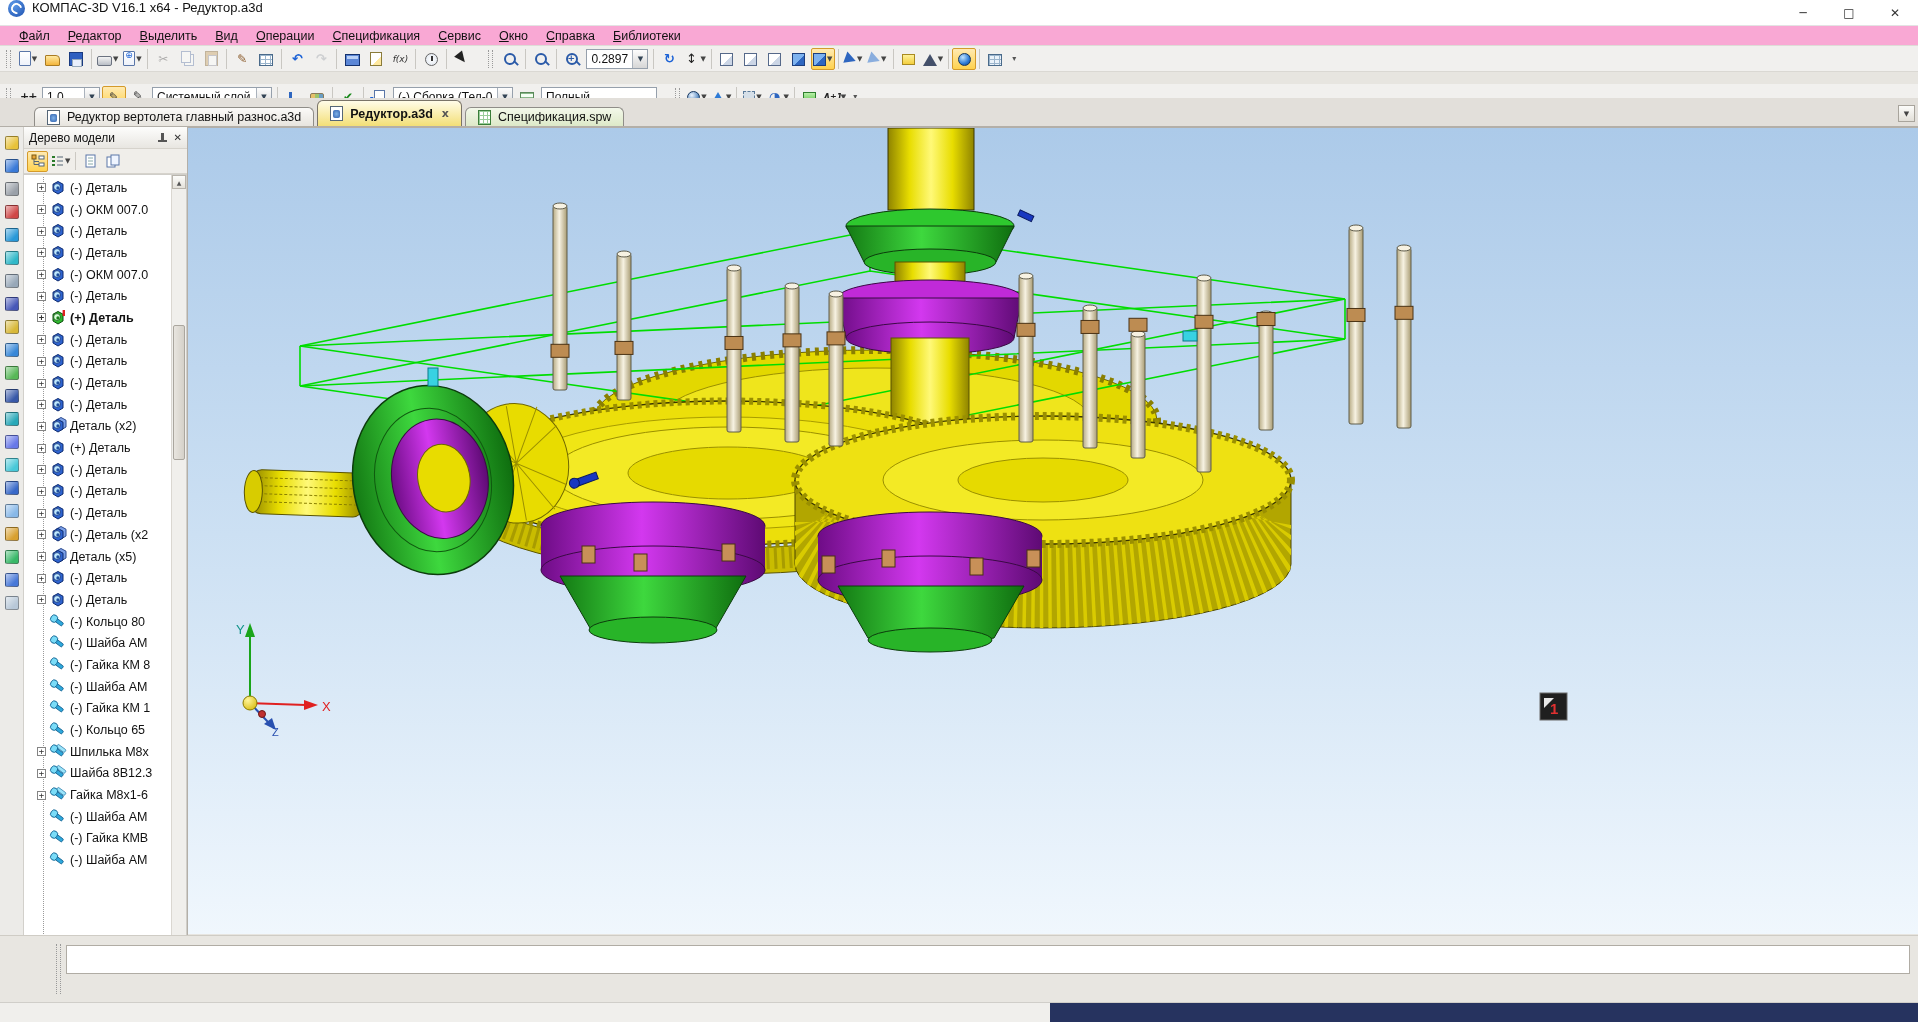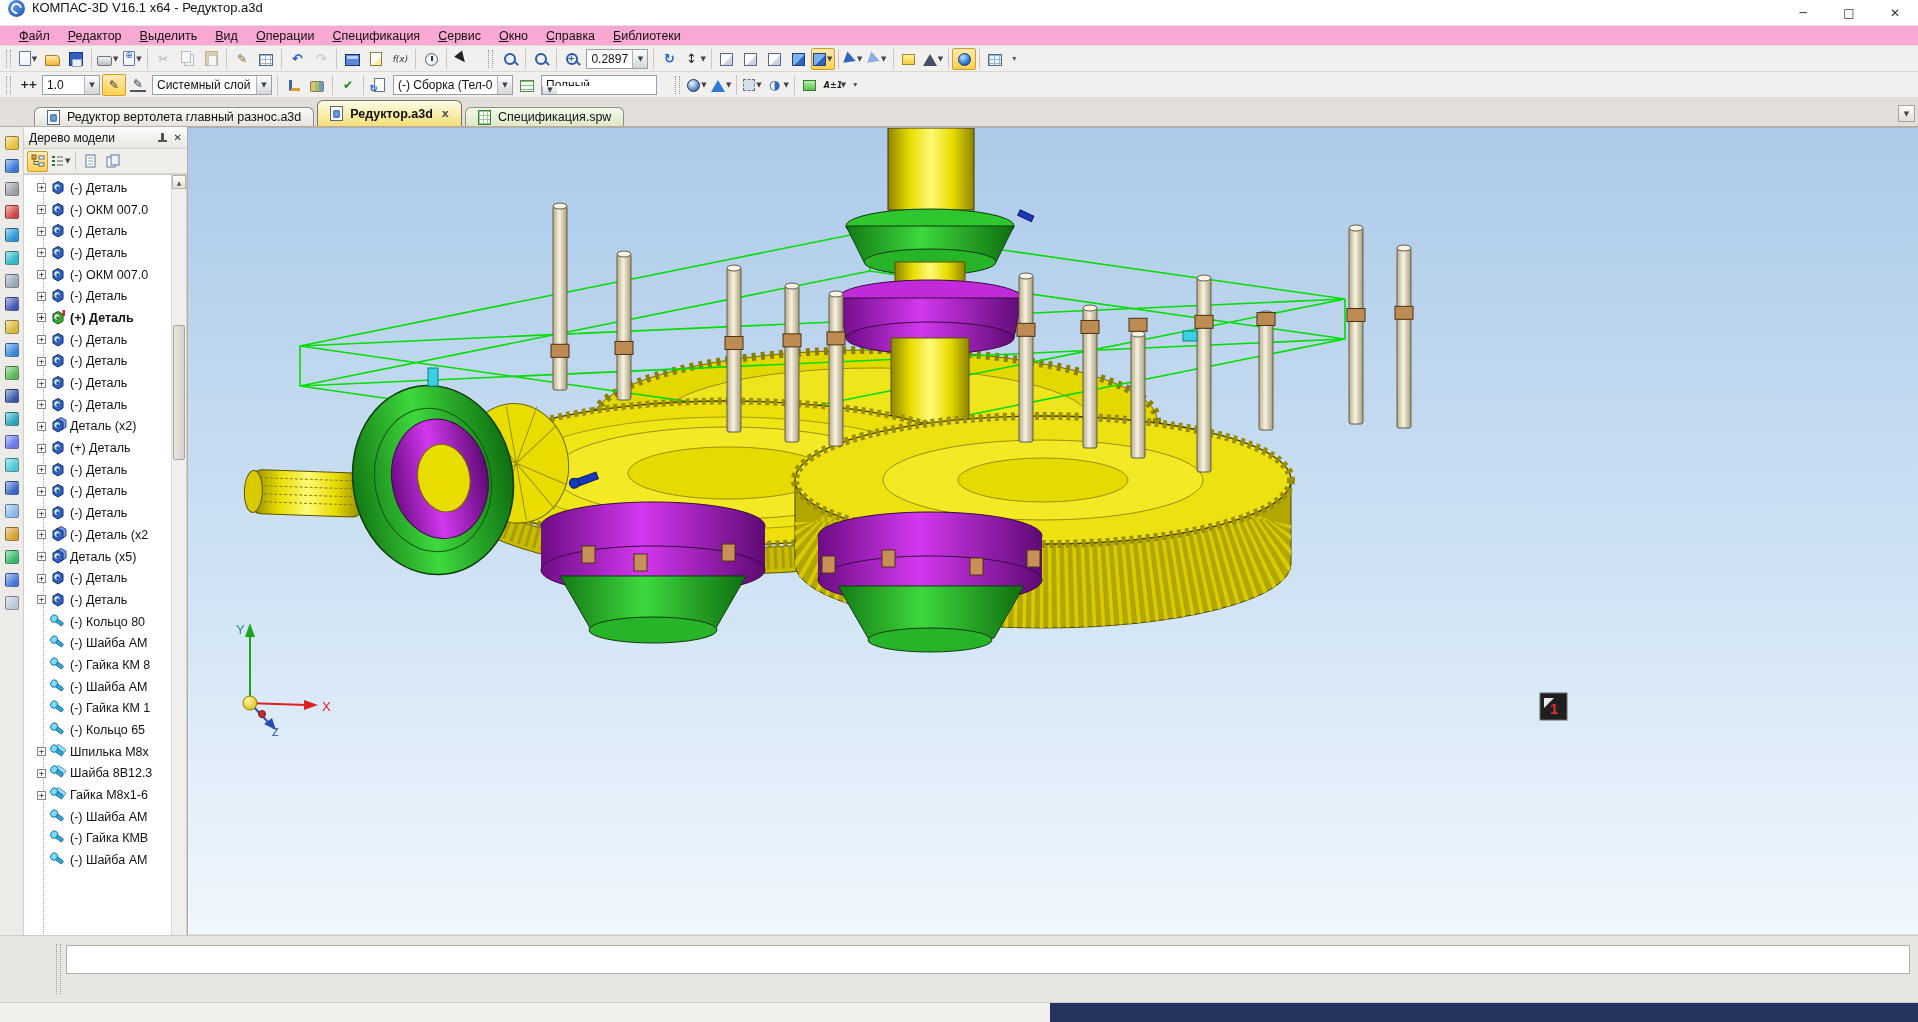--- a/index.html
+++ b/index.html
@@ -11,21 +11,21 @@
 .logo::after{content:"";position:absolute;inset:3px;border:2.5px solid #fff;border-radius:50%;border-right-color:transparent;transform:rotate(35deg)}
 .title-text{font-size:13px}
 .winbtns{margin-left:auto;display:flex;height:100%}
 .winbtn{width:46px;height:100%;display:flex;align-items:center;justify-content:center;font-size:12px;color:#333;font-family:"DejaVu Sans",sans-serif}
 
 #menubar{position:absolute;top:26px;left:0;right:0;height:20px;background:#f9a8d4;border-bottom:1px solid #dedcd7;display:flex;align-items:flex-end;padding-left:10px}
 .menu-item{padding:2px 9px;font-size:12.5px;white-space:nowrap}
 .menu-item u{text-decoration:underline}
 
 .toolbar{position:absolute;left:0;right:0;height:26px;background:#f1f0ee;border-bottom:1px solid #dad8d3;display:flex;align-items:center;padding-left:4px}
-#toolbar1{top:46px}#toolbar2{top:72px}
+#toolbar1{top:46px}#toolbar2{top:84px}
 .tb-grip{width:5px;height:18px;border-left:1px dotted #9a9a9a;border-right:1px dotted #9a9a9a;margin:0 5px 0 2px;flex:none}
 .tb-btn{min-width:24px;height:22px;display:flex;align-items:center;justify-content:center;border:1px solid transparent;border-radius:2px;padding:0 1px;flex:none;position:relative}
 .tb-btn.on{background:linear-gradient(#ffeab2,#ffd24e);border-color:#d49a2a}
 .tb-btn.dis{opacity:.4}
 .dd{font-size:7px;color:#444;margin-left:1px;font-family:"DejaVu Sans",sans-serif}
 .tb-sep{width:1px;height:20px;background:#c9c7c2;margin:0 3px;flex:none}
 .tb-chev{width:14px;height:22px;display:flex;align-items:center;justify-content:center;font-size:8px;color:#555;font-family:"DejaVu Sans",sans-serif}
 .tb-combo{height:20px;background:#fff;border:1px solid #96a0ac;display:flex;align-items:stretch;font-size:12px;margin:0 2px;flex:none;overflow:hidden}
 .tb-combo .cv{flex:1;padding:2px 8px 0 4px;white-space:nowrap;overflow:hidden}
 .tb-combo .ca{width:15px;background:linear-gradient(#fdfdfd,#d6d6d6);border-left:1px solid #aab2bc;display:flex;align-items:center;justify-content:center;font-size:7px;color:#345;font-family:"DejaVu Sans",sans-serif}

